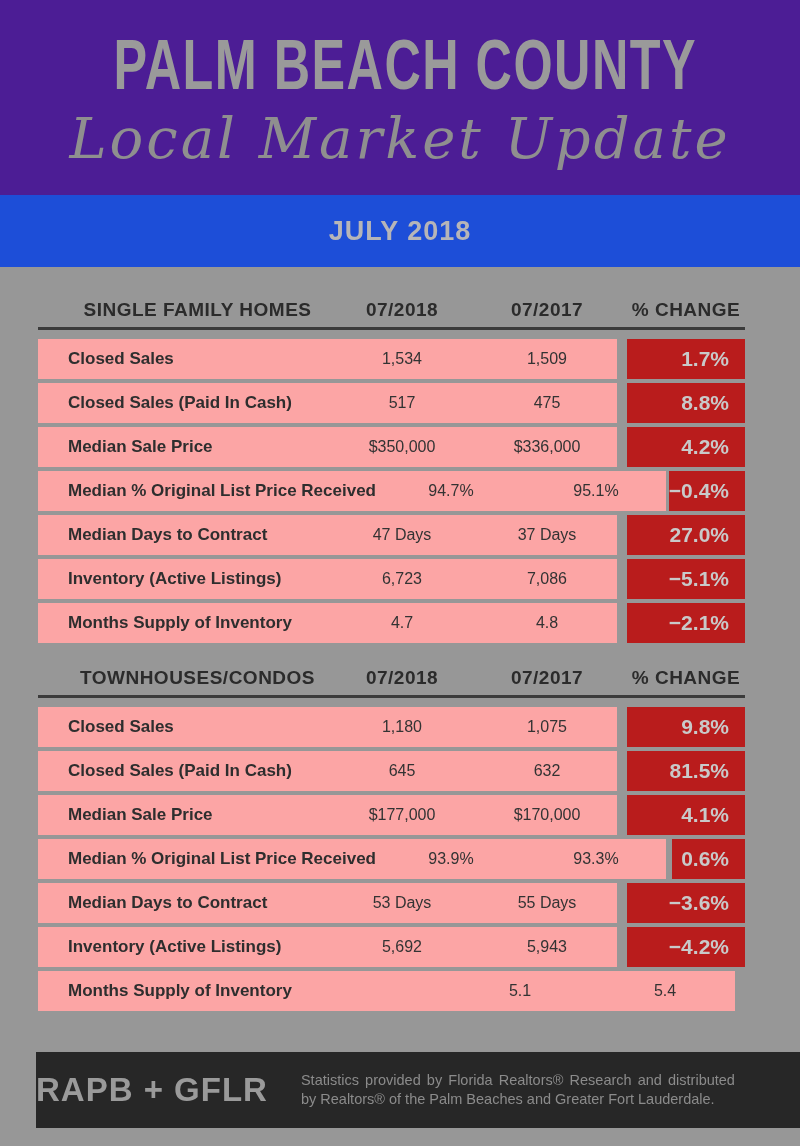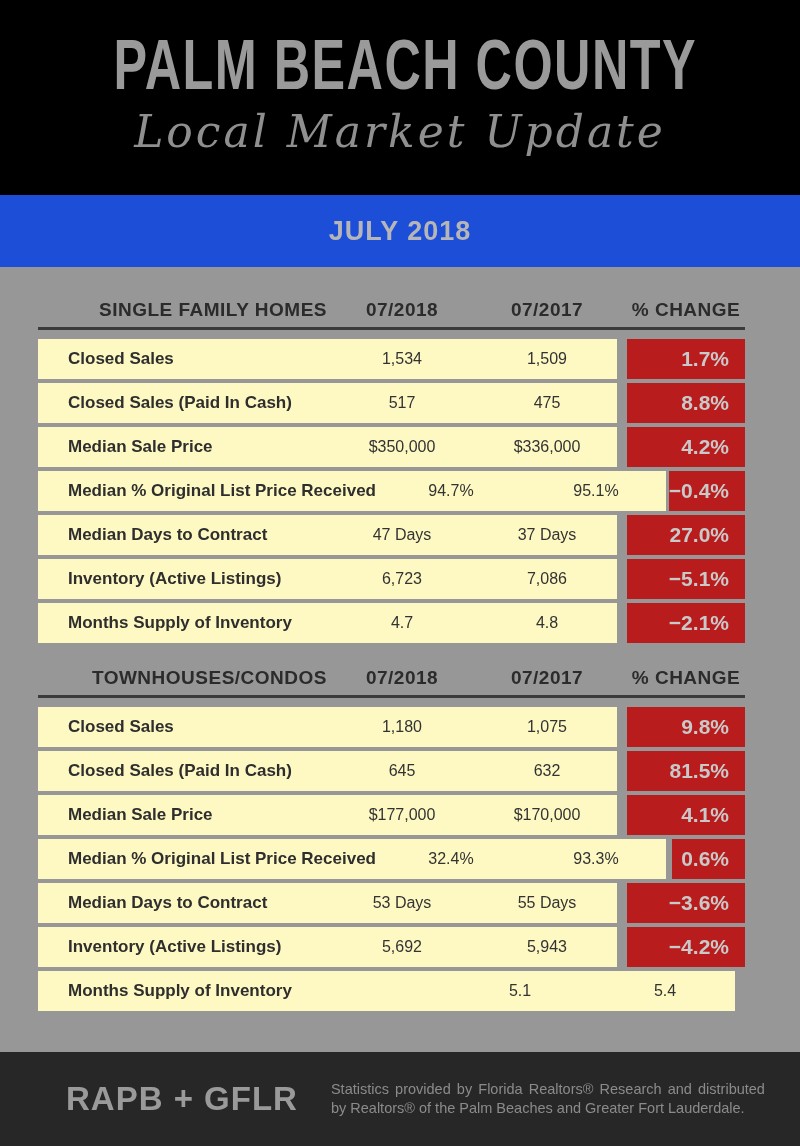--- a/index.html
+++ b/index.html
@@ -6,21 +6,21 @@
   html, body { width: 800px; height: 1146px; overflow: hidden; }
   body {
     font-family: "Liberation Sans", sans-serif;
     background: #979797;
     position: relative;
   }
 
   
   .top-header {
     height: 195px;
-    background: #000000;
+    background: #4c1d95;
     text-align: center;
     overflow: hidden;
   }
   .main-title {
     margin-top: 30px;
     font-size: 70px;
     font-weight: 700;
     font-stretch: condensed;
     letter-spacing: 2px;
     color: #9a9a9a;
@@ -30,21 +30,21 @@
   .main-title .squeeze {
     display: inline-block;
     transform: scaleX(0.72);
     transform-origin: center;
   }
   .sub-title {
     margin-top: 6px;
     font-family: "DejaVu Serif", serif;
     font-style: italic;
     font-weight: 300;
-    font-size: 44px;
+    font-size: 56px;
     letter-spacing: 3px;
     color: #8f8f8f;
     white-space: nowrap;
   }
 
   
   .period-banner {
     height: 72px;
     background: #1d4ed8;
     display: flex;
@@ -75,21 +75,21 @@
     height: 28px;
     color: #2b2b2b;
   }
   .th {
     font-size: 19px;
     font-weight: 700;
     font-stretch: condensed;
     letter-spacing: 0.5px;
     white-space: nowrap;
   }
-  .th-label { flex: 1; padding-left: 30px; text-align: right; margin-top: 8px; }
+  .th-label { flex: 1; padding-left: 30px; text-align: center; margin-top: 8px; }
   .th-current { width: 150px; text-align: center; }
   .th-prior { width: 140px; text-align: center; }
   .th-gap { width: 10px; }
   .th-change { width: 118px; text-align: center; }
 
   .rule {
     height: 3px;
     background: #3b3b3b;
     margin-top: 6px;
     margin-bottom: 9px;
@@ -97,21 +97,21 @@
 
   .row {
     display: flex;
     height: 40px;
     margin-bottom: 4px;
   }
   .band {
     flex: 1;
     display: flex;
     align-items: center;
-    background: #fef9c3;
+    background: #fca5a5;
   }
   .row-label {
     flex: 1;
     padding-left: 30px;
     font-size: 17px;
     font-weight: 700;
     font-stretch: condensed;
     color: #2e2e2e;
     white-space: nowrap;
   }
@@ -127,25 +127,25 @@
     font-weight: 700;
     font-stretch: condensed;
     text-align: right;
     padding-right: 16px;
     line-height: 40px;
     white-space: nowrap;
   }
 
   
   .footer {
-    height: 94px;
+    height: 76px;
     background: #272727;
     display: flex;
     align-items: center;
-    padding-left: 66px;
+    margin-left: 36px;
   }
   .footer-logo {
     font-size: 33px;
     font-weight: 700;
     letter-spacing: 1px;
     color: #9a9a9a;
     white-space: nowrap;
   }
   .footer-disclaimer {
     margin-left: 33px;
@@ -288,21 +288,21 @@
       <span class="val val-current">$177,000</span>
       <span class="val val-prior">$170,000</span>
     </div>
     <div class="row-gap"></div>
     <div class="badge">4.1%</div>
   </div>
 
   <div class="row">
     <div class="band">
       <span class="row-label">Median % Original List Price Received</span>
-      <span class="val val-current">32.4%</span>
+      <span class="val val-current">93.9%</span>
       <span class="val val-prior">93.3%</span>
     </div>
     <div class="row-gap"></div>
     <div class="badge">0.6%</div>
   </div>
 
   <div class="row">
     <div class="band">
       <span class="row-label">Median Days to Contract</span>
       <span class="val val-current">53 Days</span>

